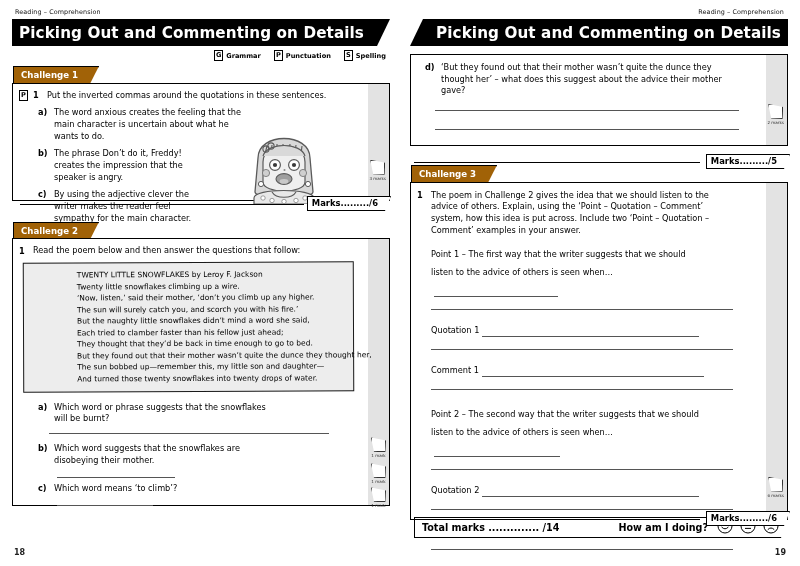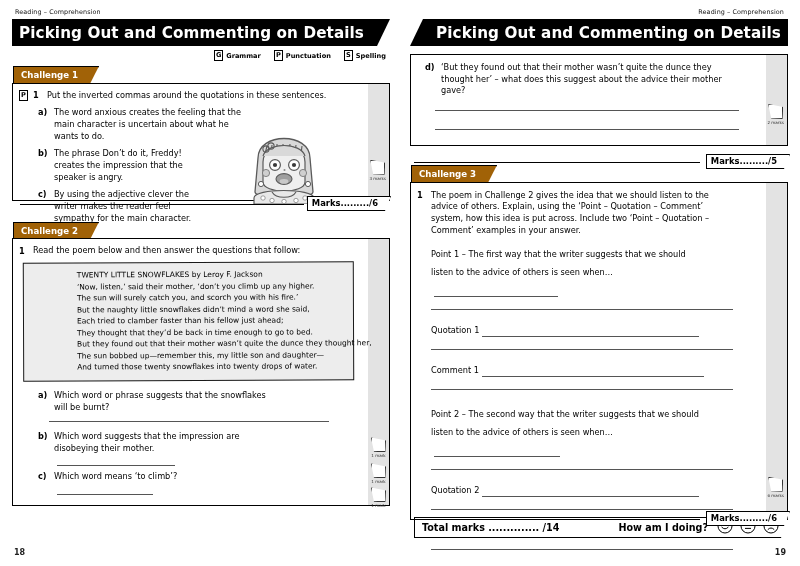--- a/index.html
+++ b/index.html
@@ -313,39 +313,40 @@
 
         <div class="sidestrip"></div>
 
         <div class="qrow">
           <span class="qnum">1</span>
           <span class="qtext">Read the poem below and then answer the questions that follow:</span>
         </div>
 
         <div class="poem">
           <div class="poem-line">TWENTY LITTLE SNOWFLAKES by Leroy F. Jackson</div>
+          <div class="poem-line">Twenty little snowflakes climbing up a wire.</div>
           <div class="poem-line">‘Now, listen,’ said their mother, ‘don’t you climb up any higher.</div>
           <div class="poem-line">The sun will surely catch you, and scorch you with his fire.’</div>
           <div class="poem-line">But the naughty little snowflakes didn’t mind a word she said,</div>
           <div class="poem-line">Each tried to clamber faster than his fellow just ahead;</div>
           <div class="poem-line">They thought that they’d be back in time enough to go to bed.</div>
           <div class="poem-line">But they found out that their mother wasn’t quite the dunce they thought her,</div>
           <div class="poem-line">The sun bobbed up—remember this, my little son and daughter—</div>
           <div class="poem-line">And turned those twenty snowflakes into twenty drops of water.</div>
         </div>
 
         <div class="qrow" style="margin-top:9px;padding-left:19px;width:253px;">
           <span class="sub-letter">a)</span>
           <span class="qtext">Which word or phrase suggests that the snowflakes will be burnt?</span>
         </div>
         <div class="rule" style="margin:8px 30px 0 30px;"></div>
 
         <div class="qrow" style="margin-top:9px;padding-left:19px;width:253px;">
           <span class="sub-letter">b)</span>
-          <span class="qtext"><span>Which word suggests that the impression are disobeying their mother.</span><span class="inline-rule" style="width:118px;"></span></span>
+          <span class="qtext"><span>Which word suggests that the snowflakes are disobeying their mother.</span><span class="inline-rule" style="width:118px;"></span></span>
         </div>
 
         <div class="qrow" style="margin-top:5px;padding-left:19px;width:253px;">
           <span class="sub-letter">c)</span>
           <span class="qtext"><span>Which word means ‘to climb’?</span><span class="inline-rule" style="width:96px;"></span></span>
         </div>
 
         <div class="chip-wrap" style="right:3px;top:198px;">
           <div class="chip"></div>
           <div class="chip-label">1 mark</div>

